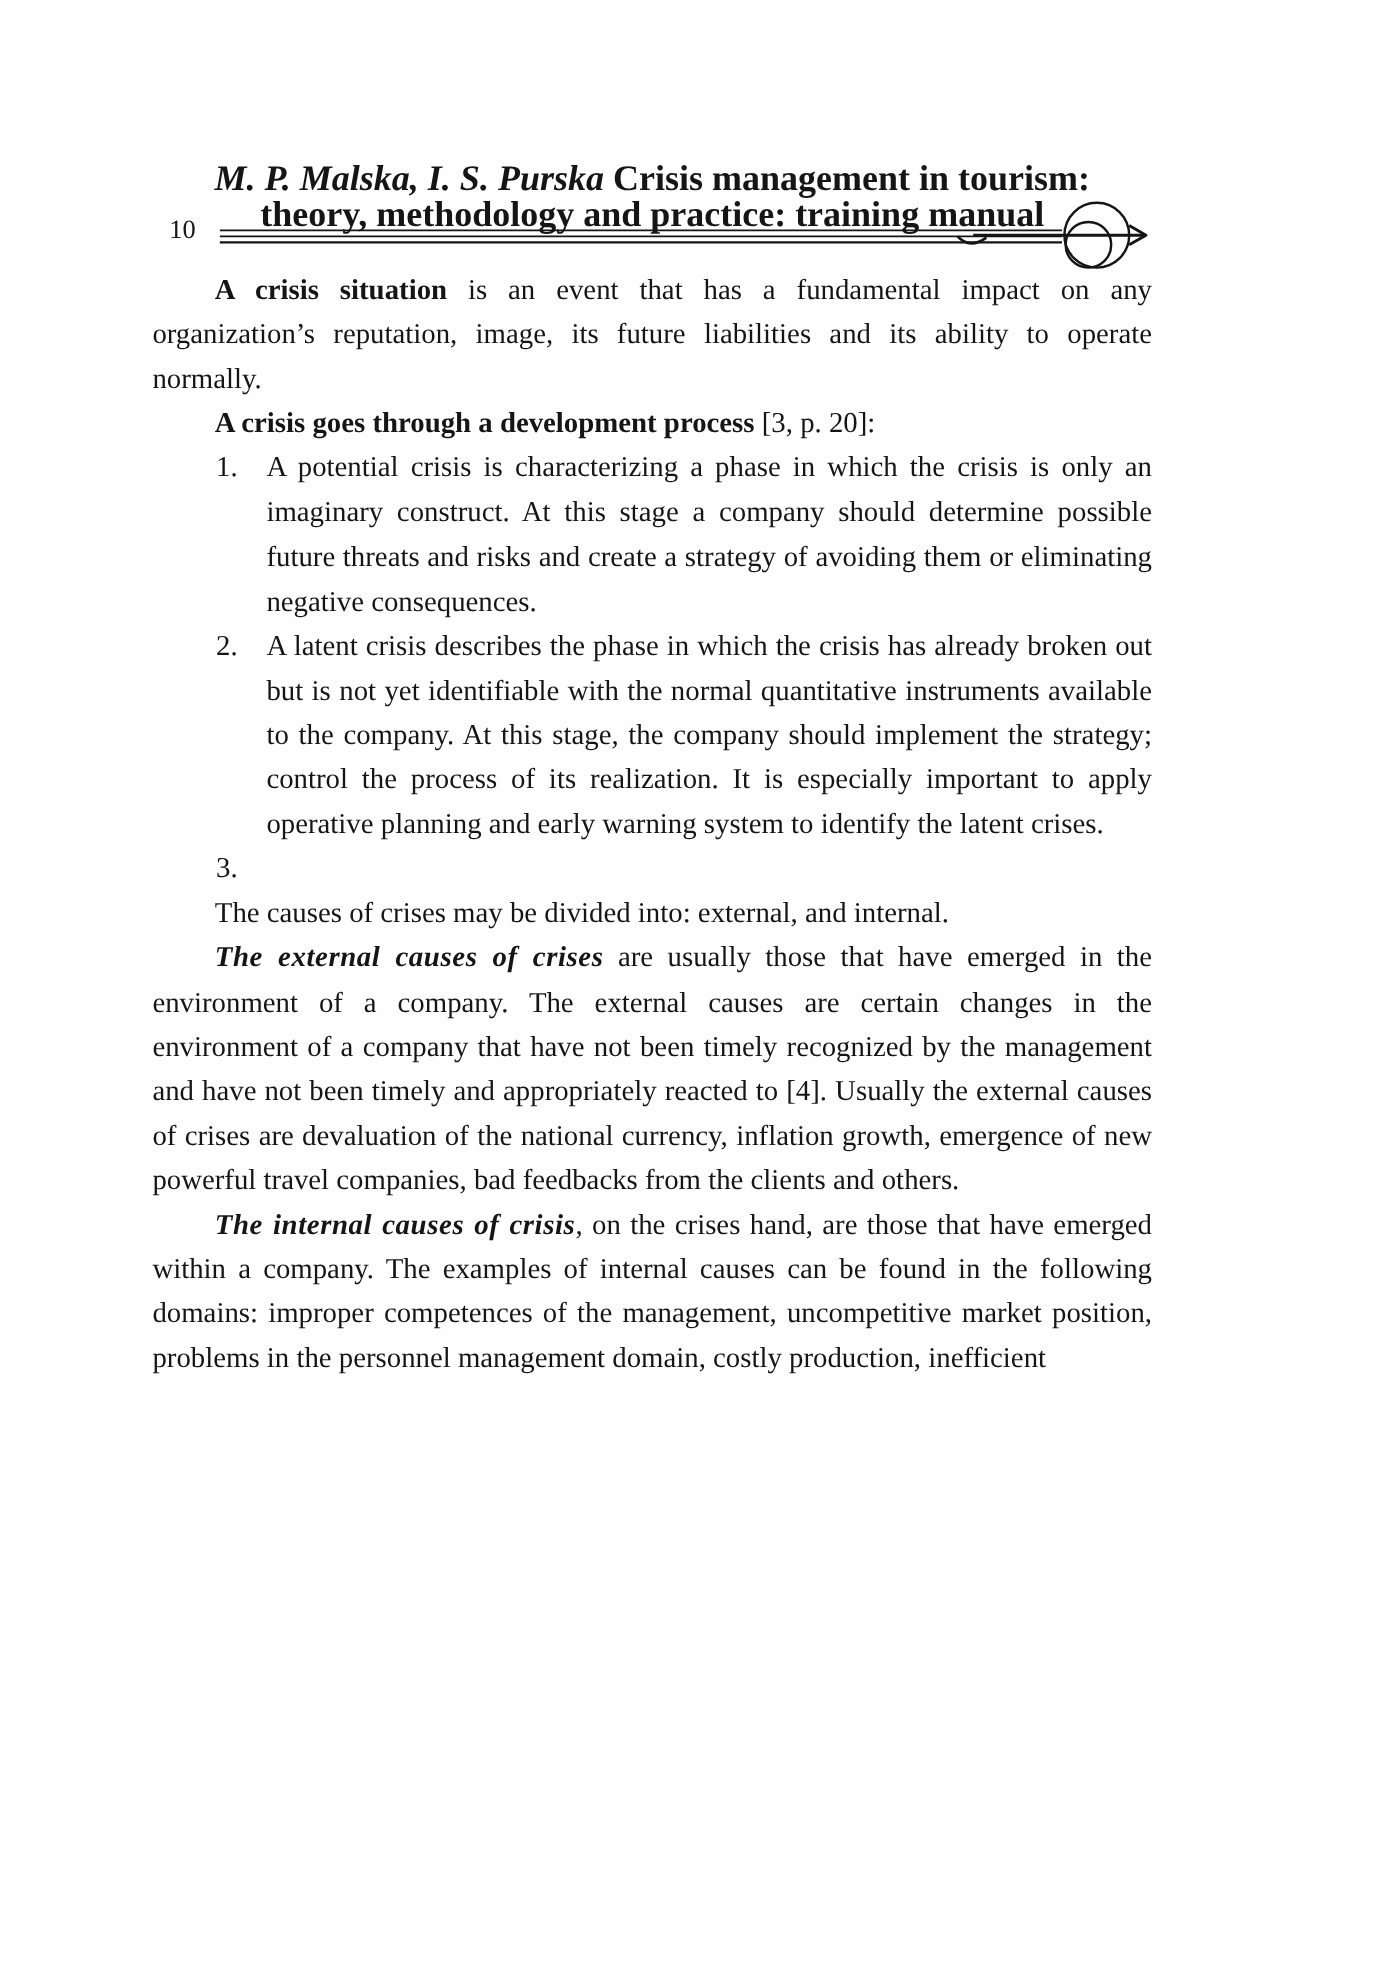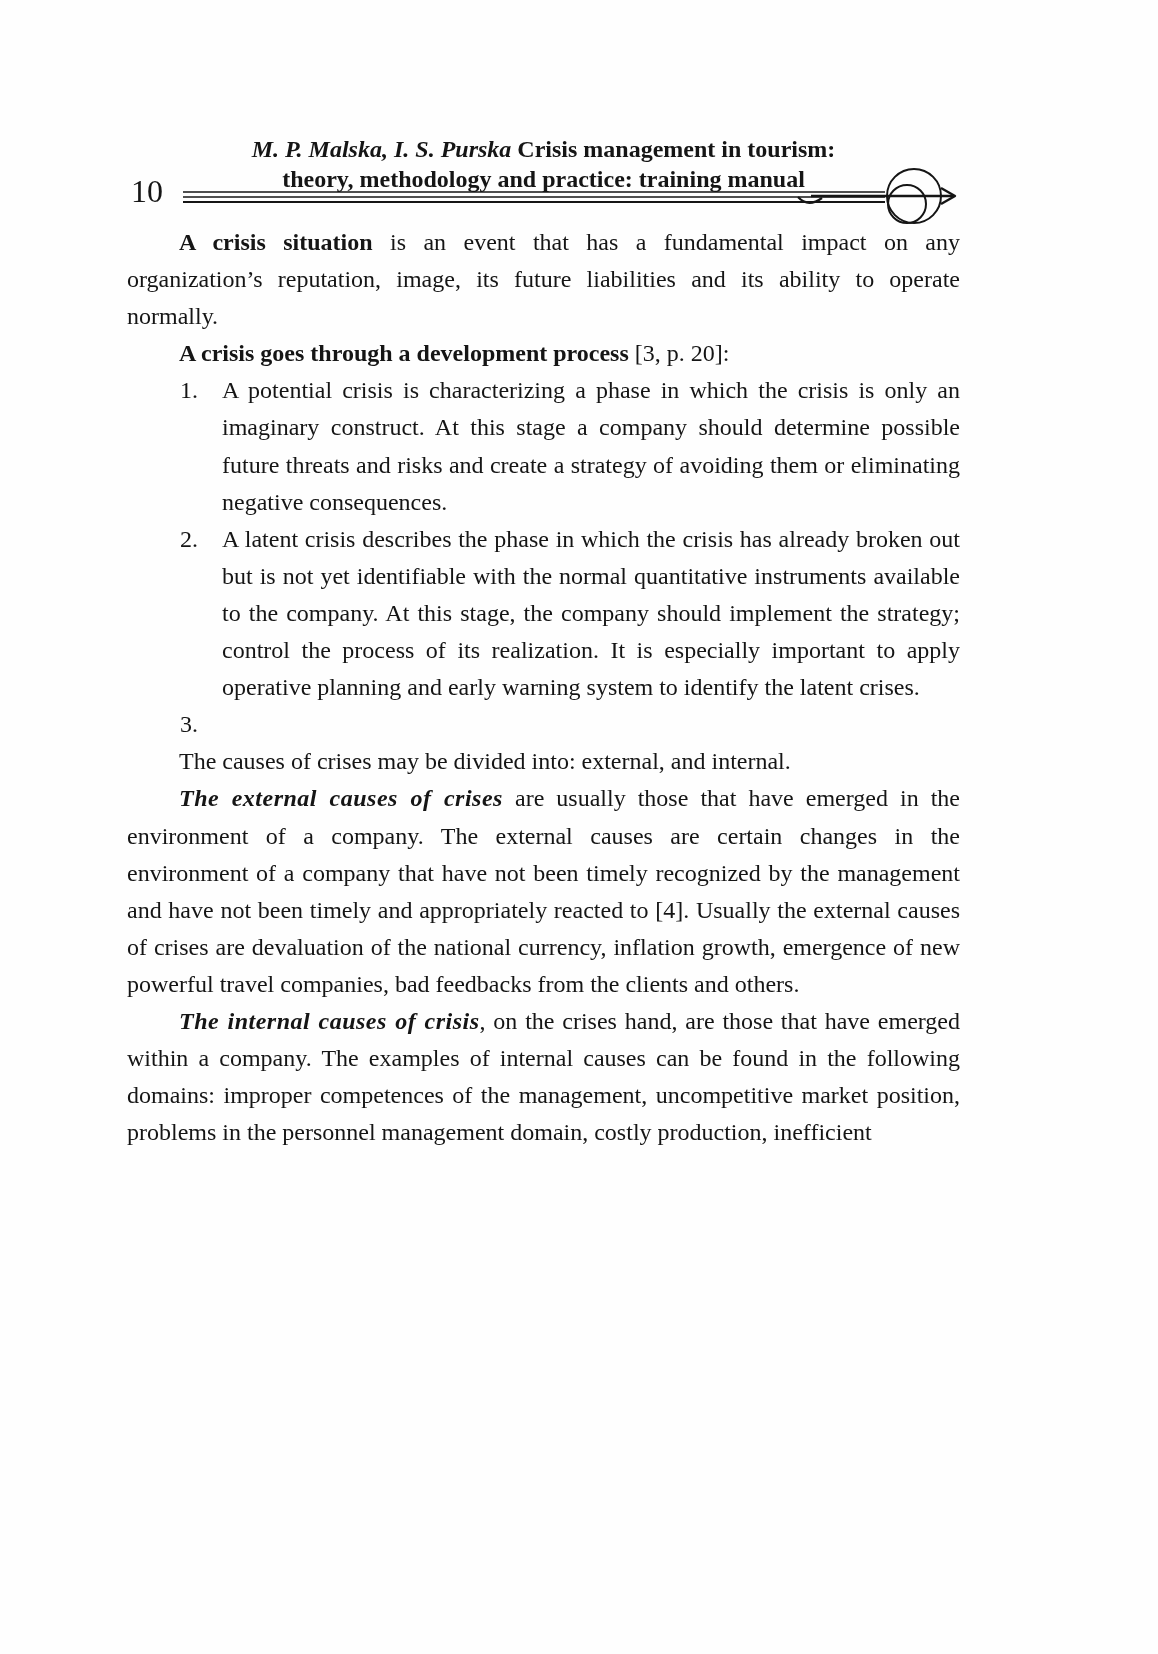--- a/index.html
+++ b/index.html
@@ -12,30 +12,30 @@
     font-family: "Liberation Serif", "DejaVu Serif", serif;
     overflow: hidden;
   }
   
   .header-block {
     position: absolute;
     left: 127px;
     top: 134px;
     width: 833px;
     text-align: center;
-    font-size: 24px;
+    font-size: 30px;
     line-height: 30px;
     font-weight: bold;
   }
   .authors { font-style: italic; font-weight: bold; }
   .page-number {
     position: absolute;
-    left: 131px;
+    left: 141px;
     top: 176px;
-    font-size: 32px;
+    font-size: 22px;
     line-height: 30px;
   }
   .rule-svg { position: absolute; left: 183px; top: 162px; }
   
   .body-text {
     position: absolute;
     left: 127px;
     top: 224px;
     width: 833px;
     font-size: 24px;

